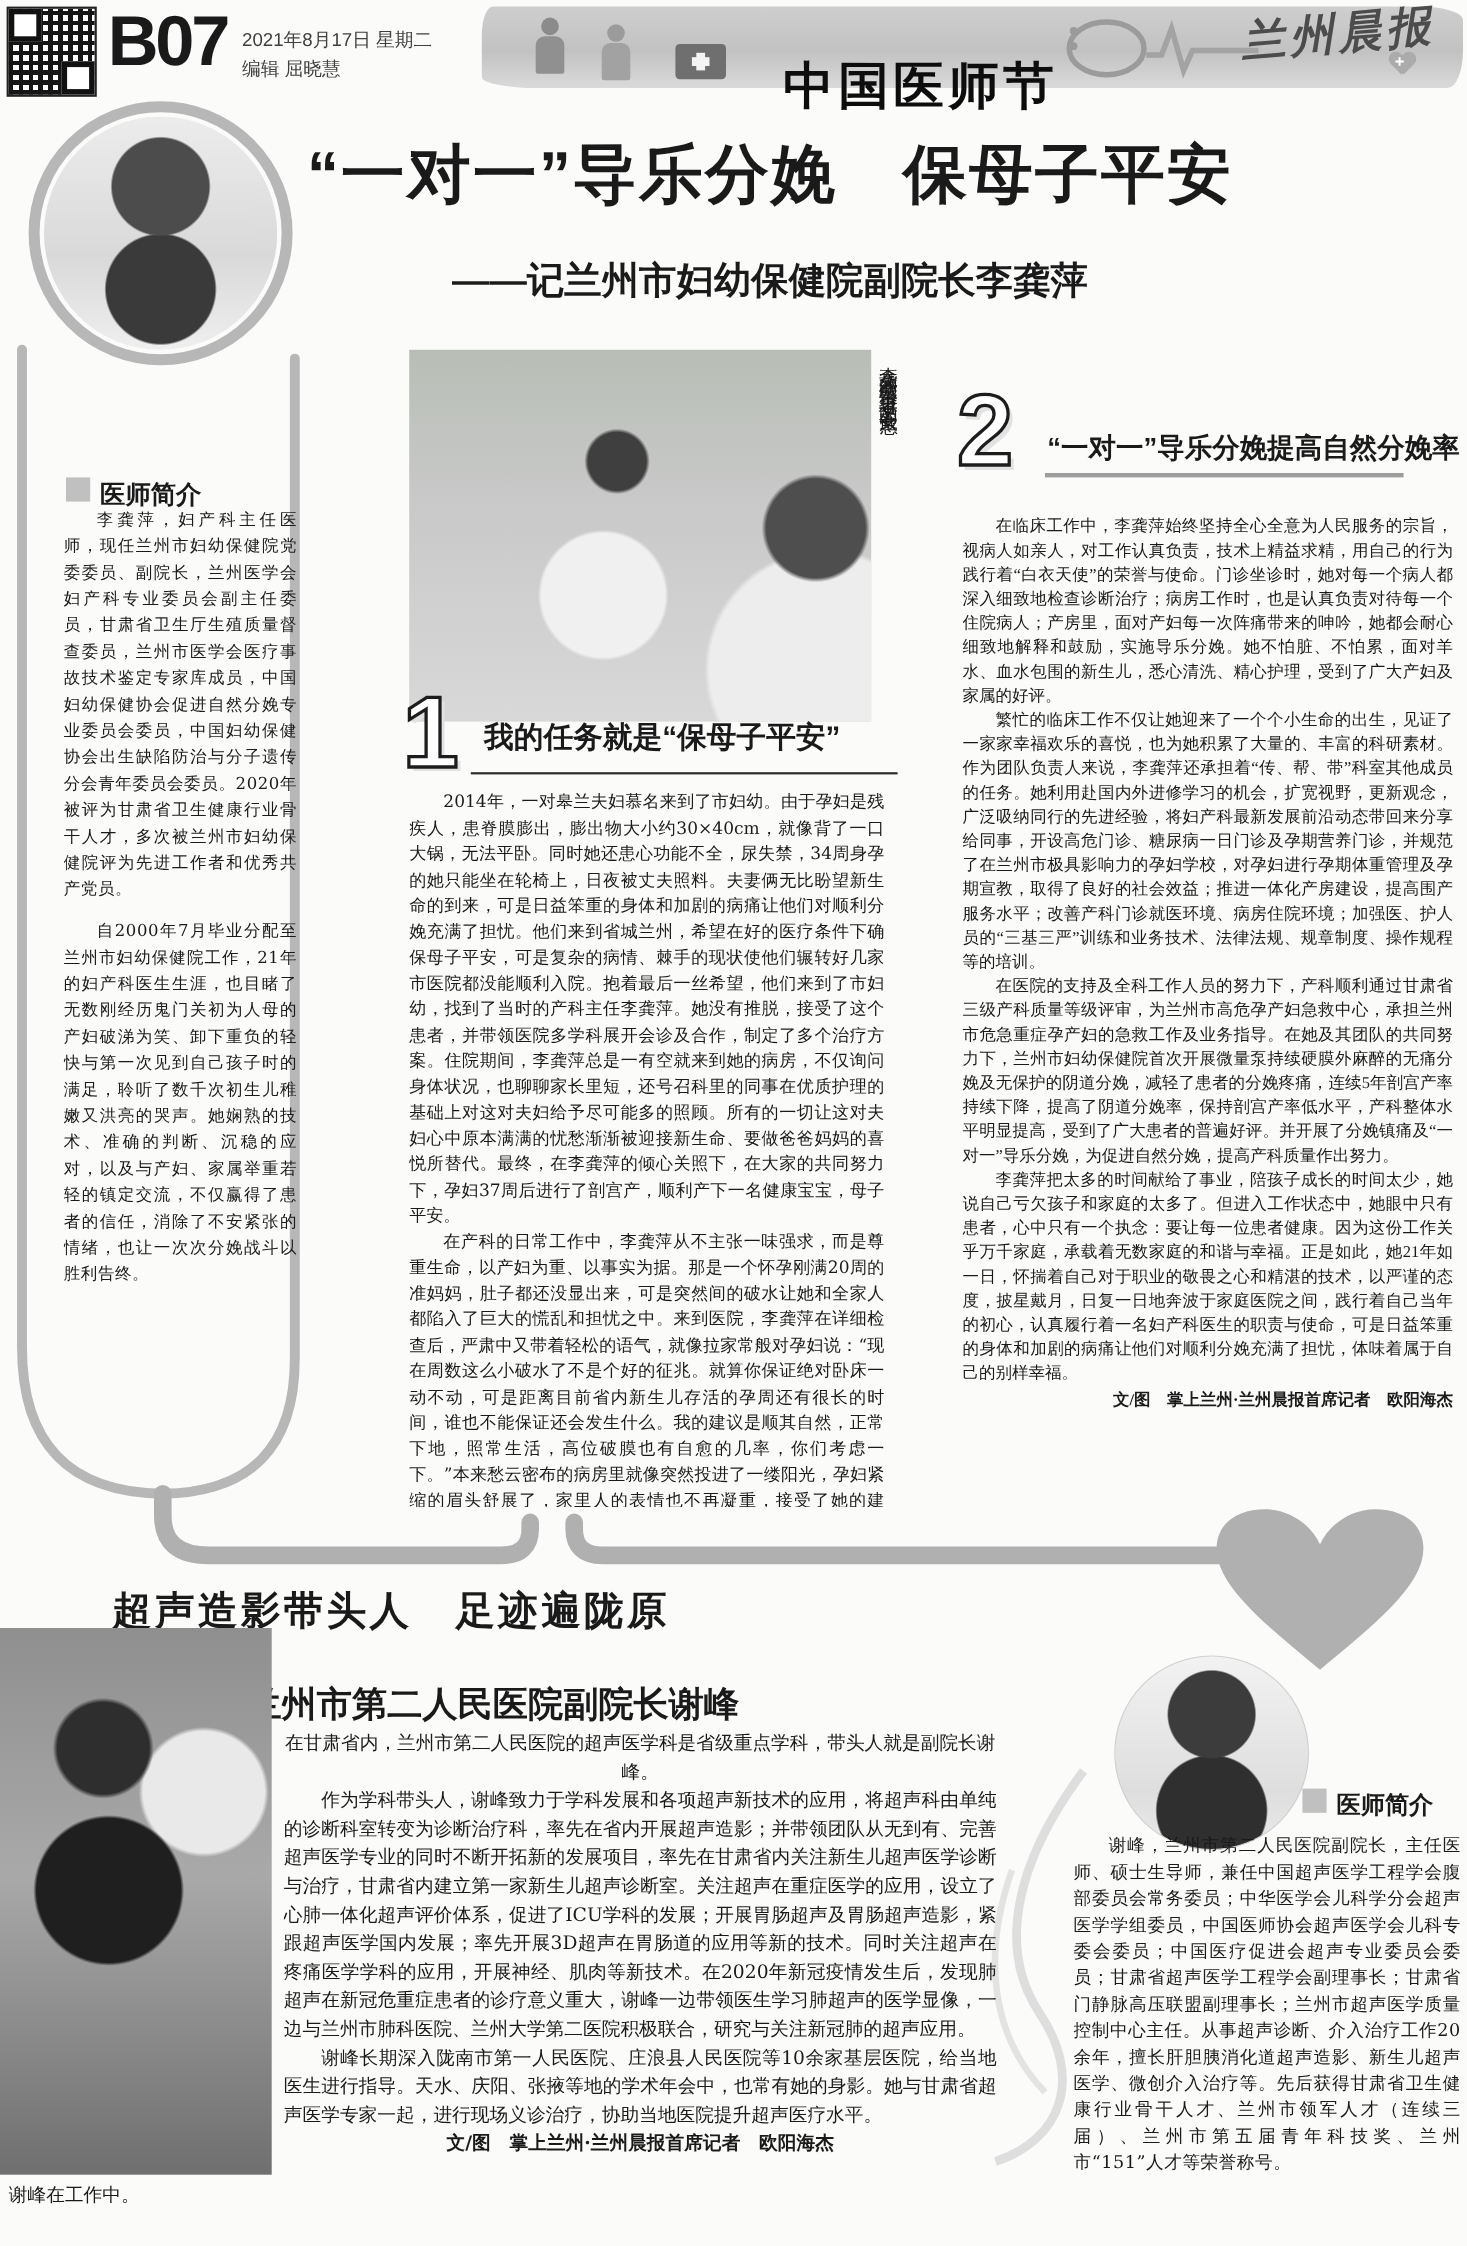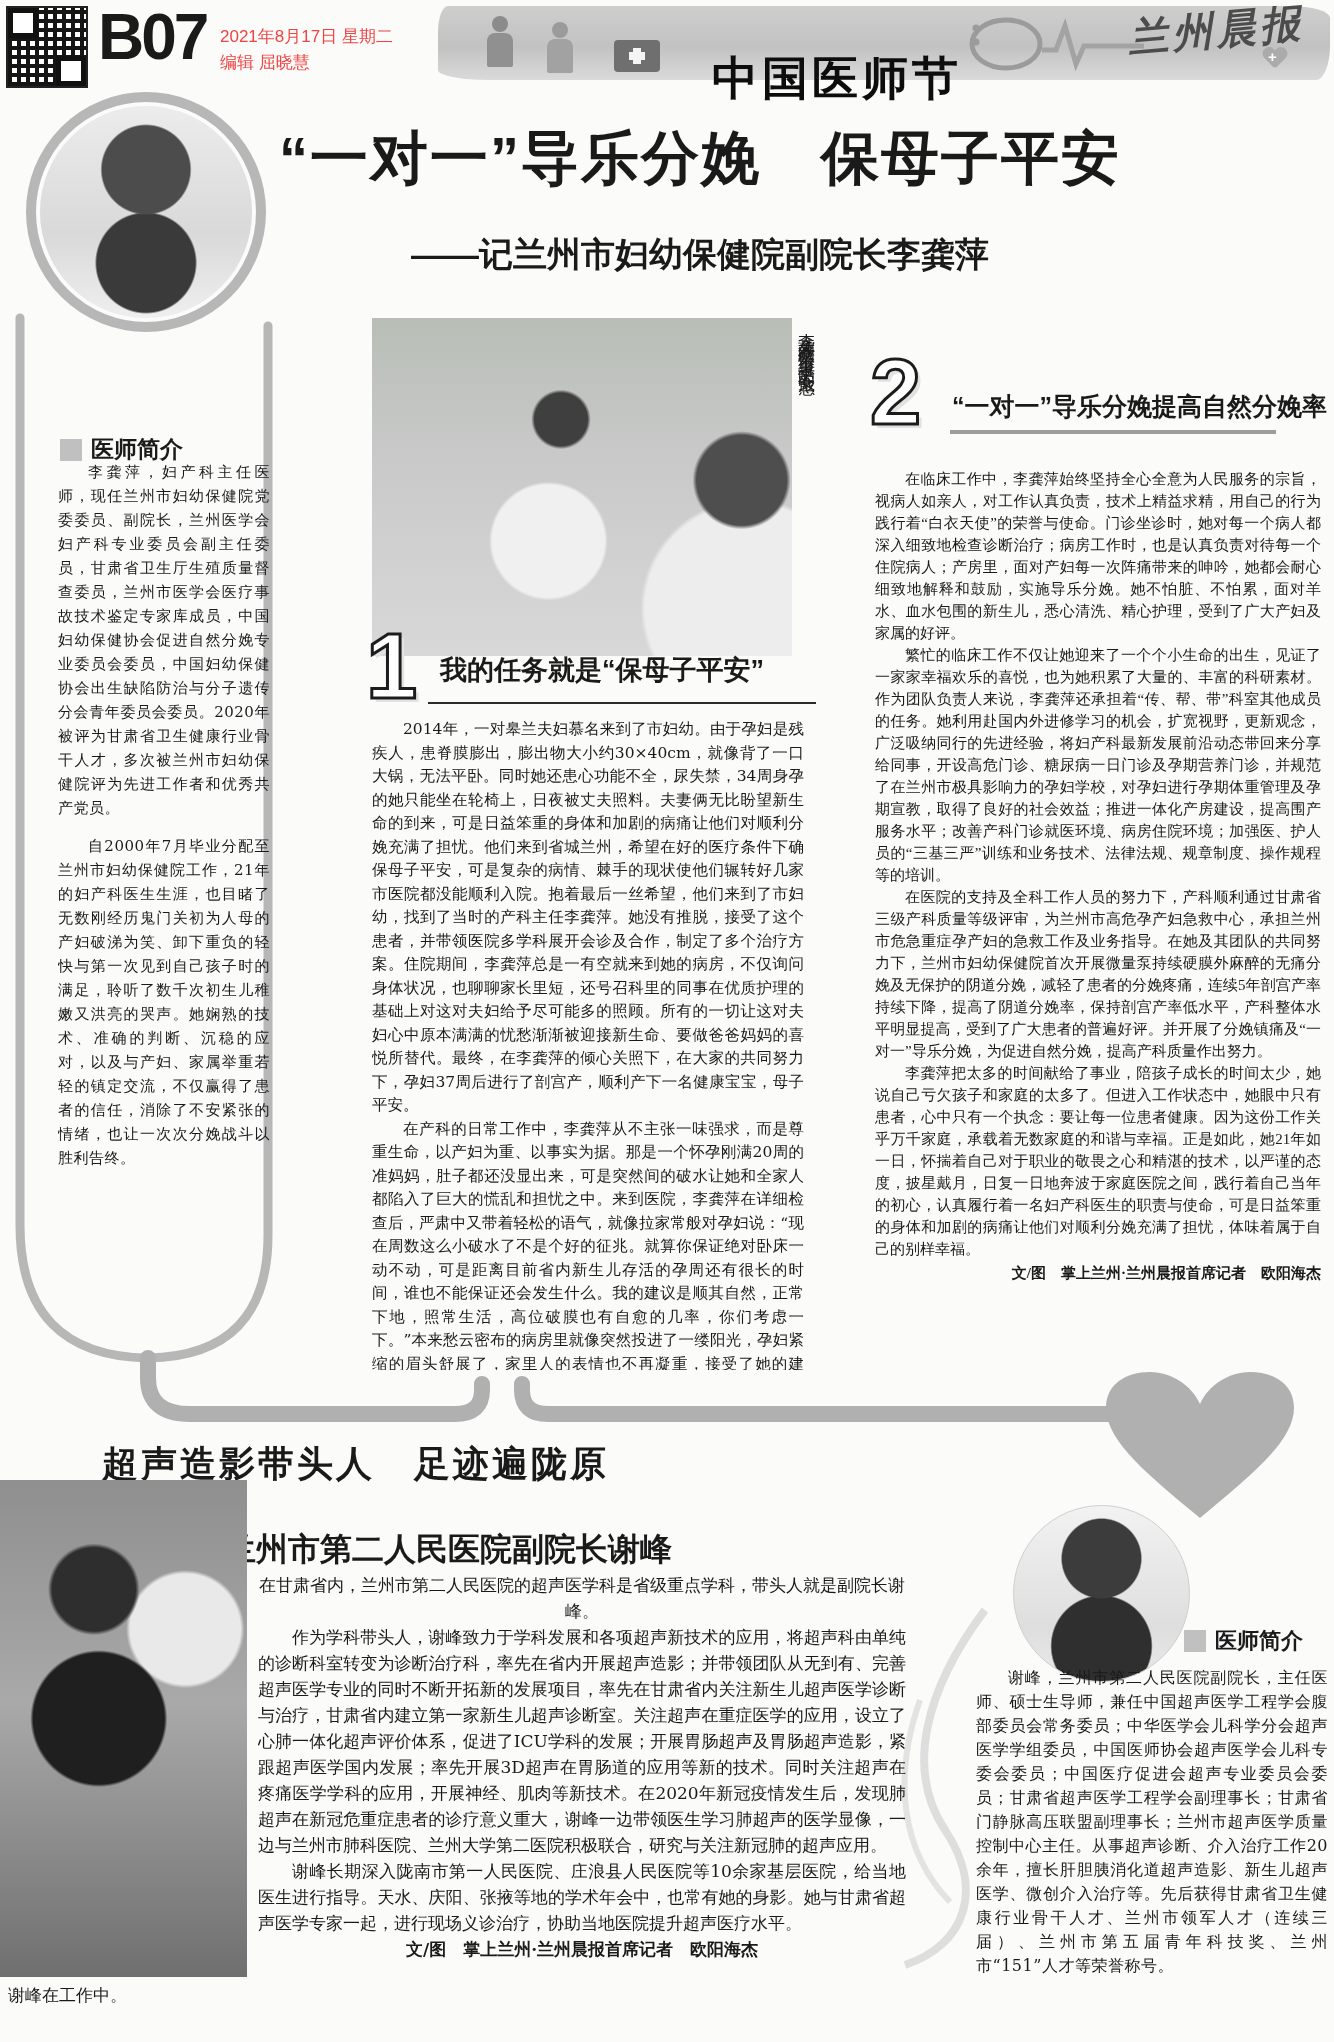--- a/index.html
+++ b/index.html
@@ -11,21 +11,21 @@
   
   .qr{left:8px;top:8px;width:78px;height:78px;
       background:
         repeating-linear-gradient(0deg,#151515 0 4px,transparent 4px 9px),
         repeating-linear-gradient(90deg,#151515 0 4px,#fff 4px 9px);
       outline:2px solid #222;}
   .qr::before,.qr::after{content:"";position:absolute;width:20px;height:20px;background:#fff;border:5px solid #111;}
   .qr::before{left:0;top:0}
   .qr::after{right:0;bottom:0}
   .pagenum{left:98px;top:0px;font-size:64px;font-weight:bold;letter-spacing:-3px;}
-  .dateblock{left:220px;top:24px;font-size:17px;line-height:1.55;color:#ef4444;}
+  .dateblock{left:220px;top:24px;font-size:17px;line-height:1.55;color:#404040;}
 
   .banner{left:438px;top:6px;width:892px;height:74px;
           background:linear-gradient(180deg,#cecece 0%,#c2c2c2 55%,#dadada 100%);
           border-radius:10px 40px 14px 50px / 26px 12px 34px 10px;}
   .banner-title{left:712px;top:22px;font-size:46px;font-weight:bold;letter-spacing:4px;color:#0d0d0d;margin-top:26px;}
   .masthead{left:1128px;top:2px;width:200px;font-size:40px;font-weight:bold;font-style:italic;
             letter-spacing:4px;transform:rotate(-5deg);color:#4c4c4c;font-family:"DejaVu Serif",serif;}
   .mast-heart{left:1262px;top:46px;width:26px;height:24px;}
   .mast-heart::before,.mast-heart::after{content:"";position:absolute;width:13px;height:20px;
       background:#ababab;border-radius:7px 7px 0 0;}
@@ -40,21 +40,21 @@
 
   
   .a1-title{left:180px;top:120px;width:1040px;text-align:center;font-size:58px;font-weight:bold;letter-spacing:2px;}
   .a1-sub{left:180px;top:232px;width:1040px;text-align:center;font-size:34px;font-weight:600;}
 
   .portrait1{left:40px;top:106px;width:212px;height:212px;border-radius:50%;
       background:
         radial-gradient(circle at 50% 30%,#4c4c4c 0 24%,transparent 25%),
         radial-gradient(circle at 50% 74%,#3a3a3a 0 26%,transparent 27%),
         linear-gradient(180deg,#ececec 0%,#d9d9d9 60%,#efefef 100%);}
-  .p-head{display:flex;align-items:center;gap:9px;font-size:23px;font-weight:bold;}
+  .p-head{display:flex;gap:9px;font-size:23px;font-weight:bold;}
   .p-head .sq{width:22px;height:22px;background:#c0c0c0;}
   .profile1-head{left:60px;top:434px;}
   .profile1-text{left:58px;top:460px;width:212px;height:748px;overflow:hidden;
       font-size:15px;line-height:24px;text-align:justify;letter-spacing:0.5px;}
   .profile1-text p{margin:0 0 14px 0;text-indent:2em;}
 
   .photo1{left:372px;top:318px;width:420px;height:338px;
       background:
         radial-gradient(circle at 45% 30%,#3f3f3f 0 8%,transparent 9%),
         radial-gradient(circle at 88% 48%,#4e4e4e 0 11%,transparent 12%),

